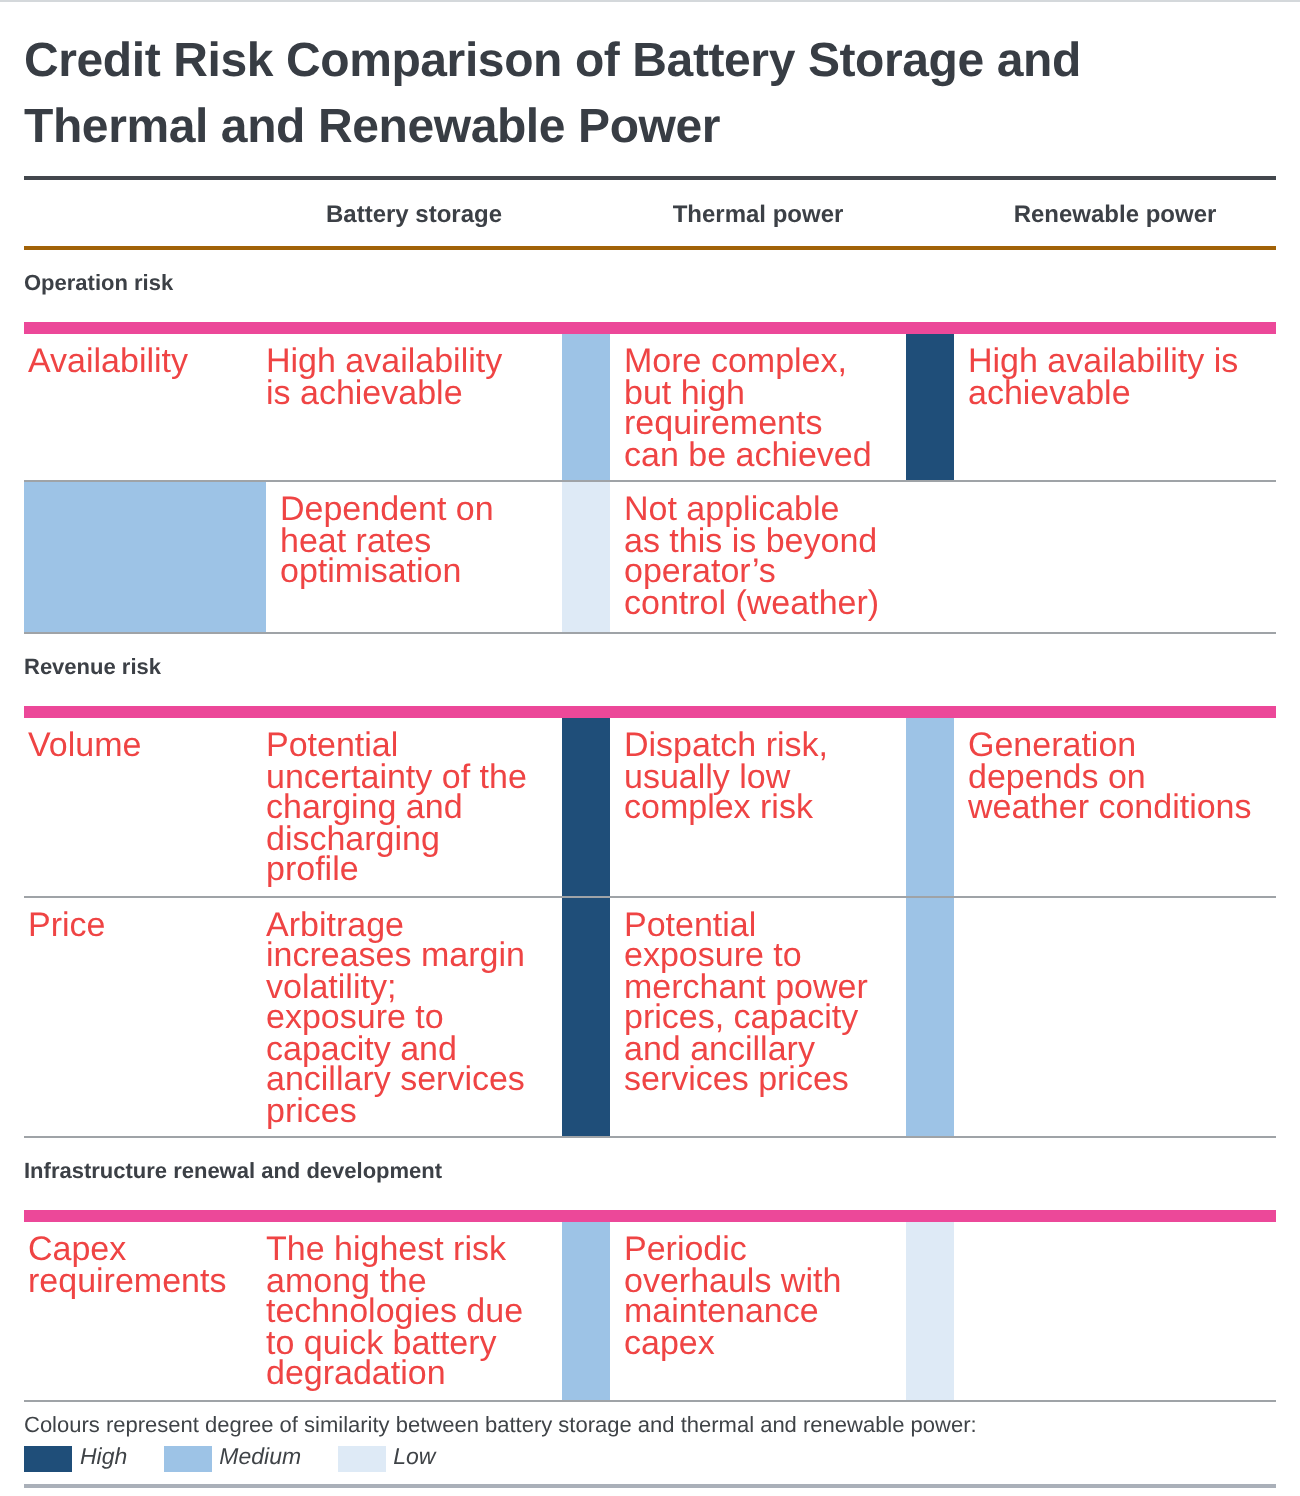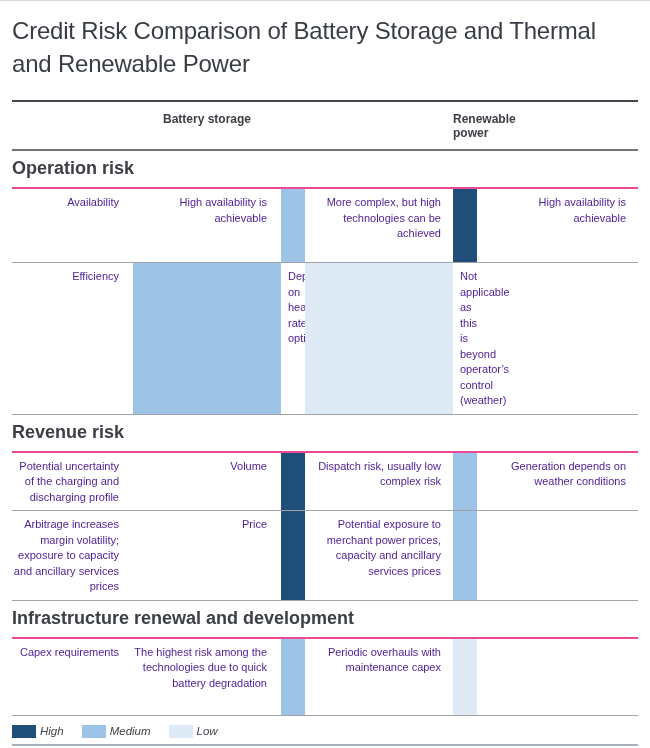--- a/index.html
+++ b/index.html
@@ -8,43 +8,42 @@
     font-family:"Liberation Sans","DejaVu Sans",sans-serif;
     color:#3f4347;position:relative;
   }
   :root{
     --high:#1F4E79; --medium:#9DC3E6; --low:#DEEAF6;
     --fitch_red:#C8102E; --ratings_gray:#5B6670;
   }
   .topline{border-top:1px solid #d4d8db;}
   .page{padding:0 12px;}
   h1{
-    margin:13px 0 20px 0;
-    font-size:24px;line-height:33px;font-weight:400;
+    margin:13px 0 8px 0;
+    font-size:24px;line-height:33px;font-weight:700;
     color:#383d44;letter-spacing:-0.2px;
     border-bottom:none;
   }
   .title-rule{border-bottom:2px solid #43474d;}
   
   .grid{display:grid;grid-template-columns:121px 148px 24px 148px 24px 161px;}
-  .colhead{border-bottom:2px solid #737373;}
+  .colhead{border-bottom:2px solid #a16207;}
   .ch{
     font-size:12px;font-weight:bold;color:#3c4046;
     text-align:center;padding:10px 0 9px 0;
   }
   .section-title{
-    font-size:18px;font-weight:bold;color:#3c4046;
+    font-size:11px;font-weight:bold;color:#3c4046;
     padding:10px 0 11px 0;line-height:15px;
-    border-bottom:2px solid #ec4899;
+    border-bottom:6px solid #ec4899;
   }
   .row{border-bottom:1px solid #9fa3a7;}
   .cell{
-    font-size:11px;line-height:15.5px;color:#4c1d95;
+    font-size:17px;line-height:15.5px;color:#ef4444;
     padding:6px 14px 5px 0;
-    text-align:right;
   }
   .cell.after-bar{padding-left:7px;padding-right:12px;}
   .cell.rowlabel{padding-left:2px;}
   .bar{align-self:stretch;}
   [data-level="high"]{background:var(--high);}
   [data-level="medium"]{background:var(--medium);}
   [data-level="low"]{background:var(--low);}
   .r1{min-height:73px;}
   .r2{min-height:75px;}
   .r3{min-height:57px;}
@@ -70,73 +69,74 @@
 
   <h1>Credit Risk Comparison of Battery Storage and Thermal and Renewable Power</h1>
   <div class="title-rule"></div>
 
   <div>
 
     <div class="grid colhead">
       <div class="ch"></div>
       <div class="ch">Battery storage</div>
       <div></div>
+      <div class="ch">Thermal power</div>
       <div></div>
       <div class="ch">Renewable power</div>
     </div>
 
     <div class="section-title">Operation risk</div>
 
     <div class="grid row r1">
       <div class="cell rowlabel">Availability</div>
       <div class="cell">High availability is achievable</div>
       <div class="bar" data-level="medium"></div>
-      <div class="cell after-bar">More complex, but high technologies can be achieved</div>
+      <div class="cell after-bar">More complex, but high requirements can be achieved</div>
       <div class="bar" data-level="high"></div>
       <div class="cell after-bar">High availability is achievable</div>
     </div>
 
     <div class="grid row r2">
-      <div class="cell rowlabel">Efficiency</div>
       <div class="bar" data-level="medium"></div>
       <div class="cell after-bar">Dependent on heat rates optimisation</div>
       <div class="bar" data-level="low"></div>
       <div class="cell after-bar">Not applicable as this is beyond operator’s control (weather)</div>
     </div>
 
     <div class="section-title">Revenue risk</div>
 
     <div class="grid row r3">
+      <div class="cell rowlabel">Volume</div>
       <div class="cell">Potential uncertainty of the charging and discharging profile</div>
-      <div class="cell rowlabel">Volume</div>
       <div class="bar" data-level="high"></div>
       <div class="cell after-bar">Dispatch risk, usually low complex risk</div>
       <div class="bar" data-level="medium"></div>
       <div class="cell after-bar">Generation depends on weather conditions</div>
     </div>
 
     <div class="grid row r4">
+      <div class="cell rowlabel">Price</div>
       <div class="cell">Arbitrage increases margin volatility; exposure to capacity and ancillary services prices</div>
-      <div class="cell rowlabel">Price</div>
       <div class="bar" data-level="high"></div>
       <div class="cell after-bar">Potential exposure to merchant power prices, capacity and ancillary services prices</div>
       <div class="bar" data-level="medium"></div>
     </div>
 
     <div class="section-title">Infrastructure renewal and development</div>
 
     <div class="grid row r5">
       <div class="cell rowlabel">Capex requirements</div>
       <div class="cell">The highest risk among the technologies due to quick battery degradation</div>
       <div class="bar" data-level="medium"></div>
       <div class="cell after-bar">Periodic overhauls with maintenance capex</div>
       <div class="bar" data-level="low"></div>
     </div>
 
     <div class="legend">
+      <div class="legend-caption">Colours represent degree of similarity between battery storage and thermal and renewable power:</div>
       <div class="legend-items">
         <span class="swatch" data-level="high"></span>
         <span class="legend-label">High</span>
         <span class="swatch" data-level="medium"></span>
         <span class="legend-label">Medium</span>
         <span class="swatch" data-level="low"></span>
         <span class="legend-label">Low</span>
       </div>
     </div>
 

